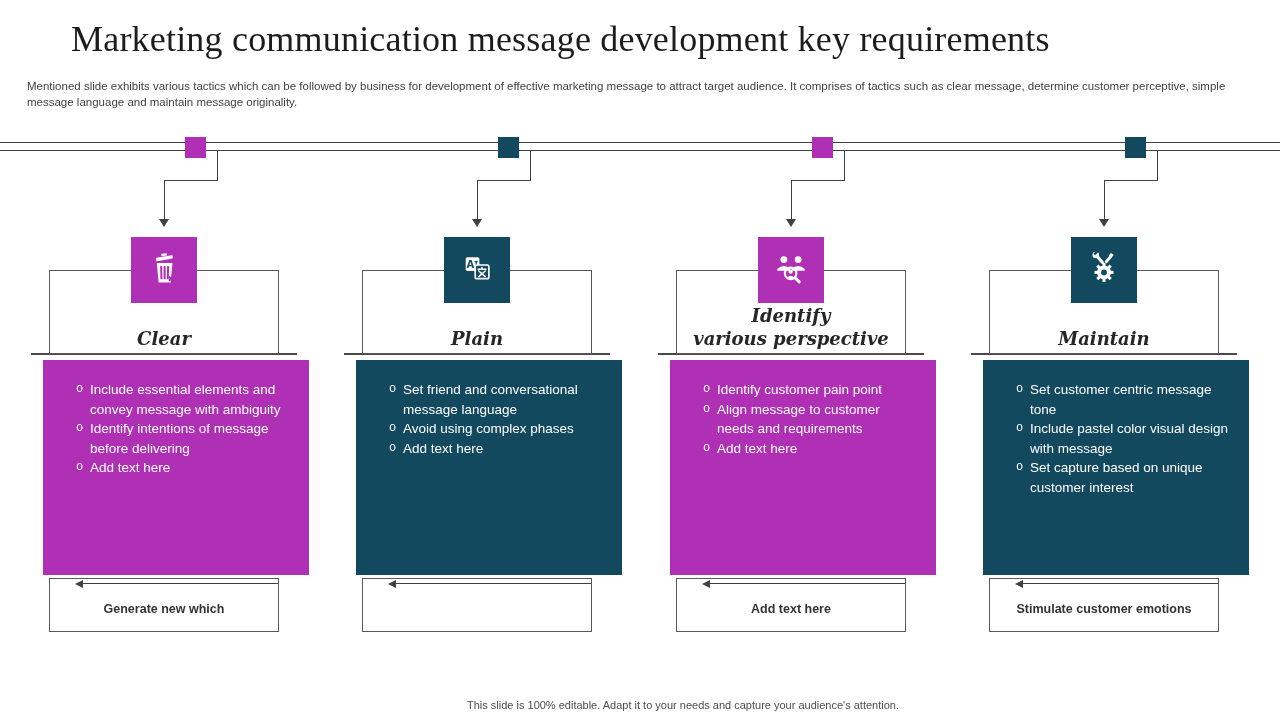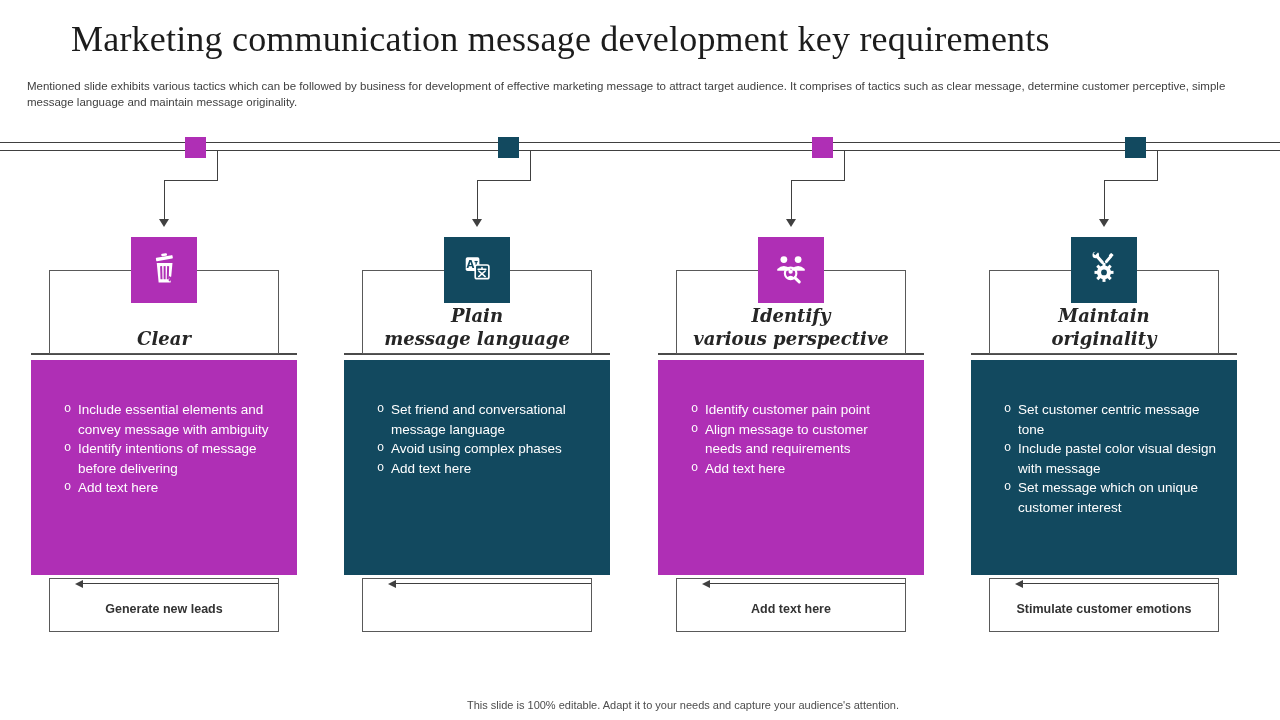--- a/index.html
+++ b/index.html
@@ -31,22 +31,22 @@
   .icon-box{position:absolute;left:100px;top:237px;width:66px;height:66px;z-index:2;
     display:flex;align-items:center;justify-content:center;}
 
   .title-box{position:absolute;left:18px;top:270px;width:230px;height:84px;background:#fff;
     border:1px solid #595959;box-sizing:border-box;z-index:1;font-style:italic;}
   .title-text{position:absolute;left:0;bottom:3px;width:100%;text-align:center;
     font-family:"DejaVu Serif","Liberation Serif",serif;font-weight:700;font-size:18px;
     line-height:23px;color:#262626;}
   .title-underline{position:absolute;left:0;top:353px;width:266px;height:0;border-top:2px solid #4a4a4a;}
 
-  .content-box{position:absolute;left:0;top:360px;width:266px;height:215px;box-sizing:border-box;
-    padding:40px 16px 0 33px;}
+  .content-box{position:absolute;left:12px;top:360px;width:266px;height:215px;box-sizing:border-box;
+    padding:20px 16px 0 33px;}
   .content-box ul{margin:0;padding:0;list-style:none;}
   .content-box li{position:relative;padding-left:14px;font-size:13.5px;line-height:19.5px;color:#ffffff;}
   .content-box li::before{content:"o";position:absolute;left:0;top:0;
     font-family:"Liberation Mono",monospace;font-size:12px;}
 
   .outcome-box{position:absolute;left:18px;top:578px;width:230px;height:54px;background:#fff;
     border:1px solid #595959;box-sizing:border-box;}
   .outcome-line{position:absolute;left:33px;right:0;top:4px;height:0;border-top:1.5px solid #404040;}
   .arrow-left{position:absolute;left:25px;top:0.5px;width:0;height:0;
     border-top:4.5px solid transparent;border-bottom:4.5px solid transparent;
@@ -109,21 +109,21 @@
   <div class="content-box box-accent">
     <ul>
       <li>Include  essential elements and convey  message with ambiguity</li>
       <li>Identify  intentions  of message before delivering</li>
       <li>Add text here</li>
     </ul>
   </div>
   <div class="outcome-box">
     <div class="outcome-line"></div>
     <div class="arrow-left"></div>
-    <div class="outcome-label">Generate new leads</div>
+    <div class="outcome-label">Generate new which</div>
   </div>
 </div>
 
 <div class="col c2 teal">
   <div class="tl-square box-accent"></div>
   <div class="conn-v1"></div>
   <div class="conn-h"></div>
   <div class="conn-v2"></div>
   <div class="arrow-down"></div>
   <div class="icon-box box-accent">
@@ -141,21 +141,20 @@
           <line x1="16.9" y1="17.1" x2="23.5" y2="17.1"></line>
           <line x1="17.5" y1="18.5" x2="22.9" y2="23.2"></line>
           <line x1="22.9" y1="18.5" x2="17.5" y2="23.2"></line>
         </g>
       </svg>
     </span>
   </div>
   <div class="title-box">
     <div class="title-text">
       <span style="display:block">Plain</span>
-      <span style="display:block">message language</span>
     </div>
   </div>
   <div class="title-underline"></div>
   <div class="content-box box-accent">
     <ul>
       <li>Set friend  and conversational  message language</li>
       <li>Avoid using  complex phases</li>
       <li>Add text here</li>
     </ul>
   </div>
@@ -229,29 +228,28 @@
         <circle cx="9.4" cy="5.6" r="2.6" fill="#ffffff"></circle>
         <rect x="8.4" y="2.4" width="2" height="3.2" class="accent-fill" transform="rotate(45 9.4 4)"></rect>
         <line x1="21.2" y1="7" x2="17.8" y2="11" stroke="#ffffff" stroke-width="2.2" stroke-linecap="round"></line>
         <rect x="20.3" y="4.4" width="2.8" height="3" rx="0.6" fill="#ffffff" transform="rotate(40 21.7 5.9)"></rect>
       </svg>
     </span>
   </div>
   <div class="title-box">
     <div class="title-text">
       <span style="display:block">Maintain</span>
-      <span style="display:block">originality</span>
     </div>
   </div>
   <div class="title-underline"></div>
   <div class="content-box box-accent">
     <ul>
       <li>Set customer  centric message tone</li>
       <li>Include  pastel color visual design with message</li>
-      <li>Set message which on unique  customer  interest</li>
+      <li>Set capture based on unique  customer  interest</li>
     </ul>
   </div>
   <div class="outcome-box">
     <div class="outcome-line"></div>
     <div class="arrow-left"></div>
     <div class="outcome-label">Stimulate customer  emotions</div>
   </div>
 </div>
 
 <div class="footer-note">This slide is 100% editable. Adapt it to your needs and capture your audience's attention.</div>

